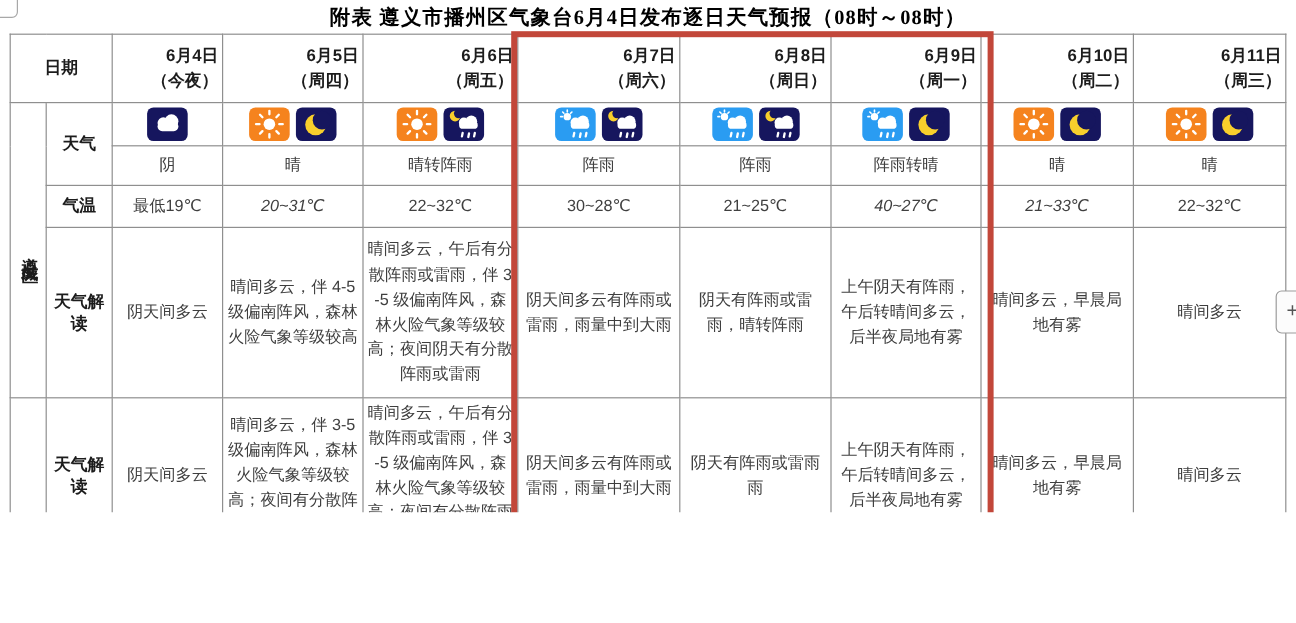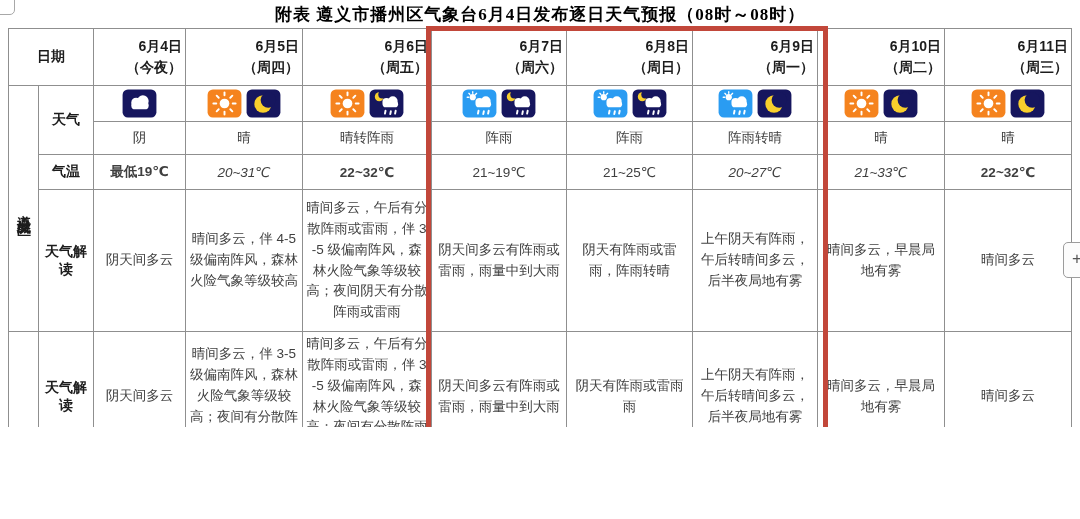--- a/index.html
+++ b/index.html
@@ -15,21 +15,21 @@
   .forecast th{font-weight:bold;color:#1c1c1c;font-size:14px;}
   .forecast td{font-size:13.5px;color:#3f3f3f;}
   tr.r-head{height:57px;padding-left:10px;} tr.r-icons{height:36px;font-family:Liberation Mono, monospace;} tr.r-desc{height:33px;}
   tr.r-temp{height:35px;} tr.r-cdetail{height:142px;} tr.r-adetail{height:130px;}
   tr.r-key{height:48px;}
   .day-h div{line-height:1.5;text-align:right;}
   .section{color:#e8432c;}
   .v{writing-mode:vertical-rl;text-orientation:upright;letter-spacing:3px;line-height:1;}
   .blue{color:#2b97d3;}
   .detail{font-size:12.5px;line-height:1.55;}
-  .c-red{color:#e53030;font-style:italic;} .c-blue{color:#3232cd;} .c-black{color:#3f3f3f;font-weight:bold;}
+  .c-red{color:#e53030;font-style:italic;} .c-blue{color:#3232cd;} .c-black{color:#3f3f3f;}
   .wicon{display:inline-block;vertical-align:middle;margin:0 2px;}
   .wicon svg{display:block;width:35px;height:29px;}
   .red-box{position:absolute;left:426px;top:26px;width:392px;height:478px;
            border:5px solid #c2473a;pointer-events:none;z-index:5;}
   .plus-btn{position:absolute;left:1063px;top:242px;width:26px;height:34px;
             border:1px solid #9c9c9c;border-radius:5px;background:#fcfcfc;color:#555;
             font-size:17px;line-height:32px;text-align:center;z-index:6;cursor:pointer;}
   .corner-frag{position:absolute;left:-13px;top:-13px;width:26px;height:26px;
                border:1px solid #a8a8a8;border-radius:5px;background:#fff;z-index:6;}
 </style>
@@ -287,34 +287,34 @@
       <td>阵雨转晴</td>
       <td>晴</td>
       <td>晴</td>
     </tr>
 
     <tr class="r-temp">
       <th>气温</th>
       <td class="c-black">最低19℃</td>
       <td class="c-red">20~31℃</td>
       <td class="c-black">22~32℃</td>
-      <td class="c-blue">21~19℃</td>
+      <td class="c-blue">30~28℃</td>
       <td class="c-blue">21~25℃</td>
-      <td class="c-red">20~27℃</td>
+      <td class="c-red">40~27℃</td>
       <td class="c-red">21~33℃</td>
       <td class="c-black">22~32℃</td>
     </tr>
 
     <tr class="r-cdetail">
       <th>天气解读</th>
       <td class="detail">阴天间多云</td>
       <td class="detail">晴间多云，伴 4-5 级偏南阵风，森林火险气象等级较高</td>
       <td class="detail">晴间多云，午后有分散阵雨或雷雨，伴 3-5 级偏南阵风，森林火险气象等级较高；夜间阴天有分散阵雨或雷雨</td>
       <td class="detail">阴天间多云有阵雨或雷雨，雨量中到大雨</td>
-      <td class="detail">阴天有阵雨或雷雨，阵雨转晴</td>
+      <td class="detail">阴天有阵雨或雷雨，晴转阵雨</td>
       <td class="detail">上午阴天有阵雨，午后转晴间多云，后半夜局地有雾</td>
       <td class="detail">晴间多云，早晨局地有雾</td>
       <td class="detail">晴间多云</td>
     </tr>
 
     <tr class="r-adetail">
       <th class="section v" rowspan="2">全市</th>
       <th class="blue">天气解读</th>
       <td class="detail">阴天间多云</td>
       <td class="detail">晴间多云，伴 3-5 级偏南阵风，森林火险气象等级较高；夜间有分散阵雨或雷雨</td>

